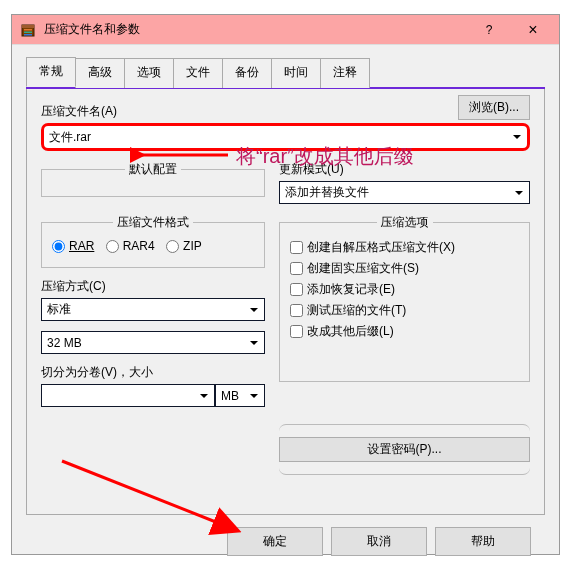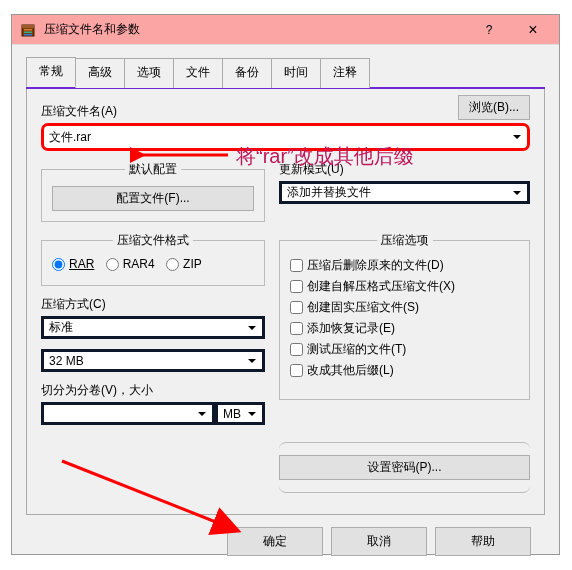--- a/index.html
+++ b/index.html
@@ -10,21 +10,21 @@
     .titlebar .title { flex: 1; font-size: 12px; }
     .titlebar .winbtn { width: 44px; height: 28px; display: flex; align-items: center; justify-content: center; cursor: pointer; }
     .content { padding: 10px 14px 14px 14px; }
     .tabs { display: flex; border-bottom: 2px solid #6d28d9; margin-top: 2px; position: relative; }
     .tab { padding: 5px 12px; border: 1px solid #aaa; border-bottom: none; background: #f0f0f0; margin-right: -1px; cursor: pointer; position: relative; top: 1px; }
     .tab.active { background: #f0f0f0; border-bottom: 1px solid #f0f0f0; z-index: 2; padding-bottom: 6px; top: 0; }
     .tabpane { border: 1px solid #aaa; border-top: none; padding: 14px; background: #f0f0f0; height: 426px; position: relative; }
     .label { margin-bottom: 3px; display: block; }
     .underline { text-decoration: underline; }
     .btn { background: #e1e1e1; border: 1px solid #adadad; padding: 3px 10px; cursor: pointer; text-align: center; }
-    .select { border: 3px solid #0f172a; background: #fff; height: 23px; padding: 1px 18px 1px 5px; position: relative; display: flex; align-items: center; cursor: pointer; }
+    .select { border: 1px solid #0f172a; background: #fff; height: 23px; padding: 1px 18px 1px 5px; position: relative; display: flex; align-items: center; cursor: pointer; }
     .select::after { content: ""; position: absolute; right: 6px; top: 50%; transform: translateY(-50%); border-left: 4px solid transparent; border-right: 4px solid transparent; border-top: 4px solid #000; }
     .row { display: flex; align-items: flex-start; gap: 14px; }
     fieldset { border: 1px solid #bbb; padding: 8px 10px 10px 10px; margin: 0; }
     legend { padding: 0 4px; text-align: center; }
     .radio-group label, .check-group label { display: inline-flex; align-items: center; margin-right: 8px; margin-bottom: 4px; cursor: pointer; }
     .check-group label { display: flex; margin-right: 0; }
     input[type="radio"], input[type="checkbox"] { margin-right: 4px; }
     .left-col { width: 224px; flex-shrink: 0; }
     .right-col { flex: 1; }
     .buttons { display: flex; gap: 8px; justify-content: flex-end; padding: 12px 14px 0 14px; }
@@ -78,21 +78,20 @@
         </span>
         <div class="select red-box" style="width:100%;height:28px;">
           <span>文件.rar</span>
         </div>
       </div>
 
       <div class="row section">
         <div class="left-col">
           <fieldset>
             <legend>默认配置</legend>
-            <button class="btn" style="width:100%;">配置文件(F)...</button>
           </fieldset>
         </div>
         <div class="right-col">
           <span class="label">更新模式(U)</span>
           <div class="select" style="width:100%;">
             <span>添加并替换文件</span>
           </div>
         </div>
       </div>
 
@@ -141,24 +140,20 @@
             </div>
           </div>
         </div>
 
         <div class="right-col">
           <fieldset style="height:168px;">
             <legend>压缩选项</legend>
             <div class="check-group">
               <label>
                   <input type="checkbox" style="">
-                  <span>压缩后删除原来的文件(D)</span>
-                </label>
-              <label>
-                  <input type="checkbox" style="">
                   <span>创建自解压格式压缩文件(X)</span>
                 </label>
               <label>
                   <input type="checkbox" style="">
                   <span>创建固实压缩文件(S)</span>
                 </label>
               <label>
                   <input type="checkbox" style="">
                   <span>添加恢复记录(E)</span>
                 </label>

